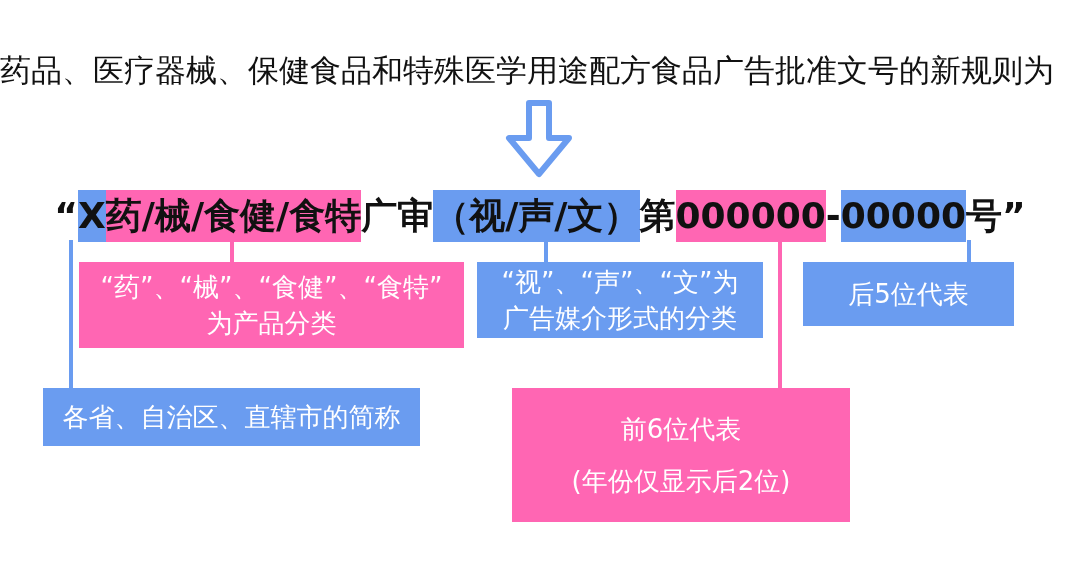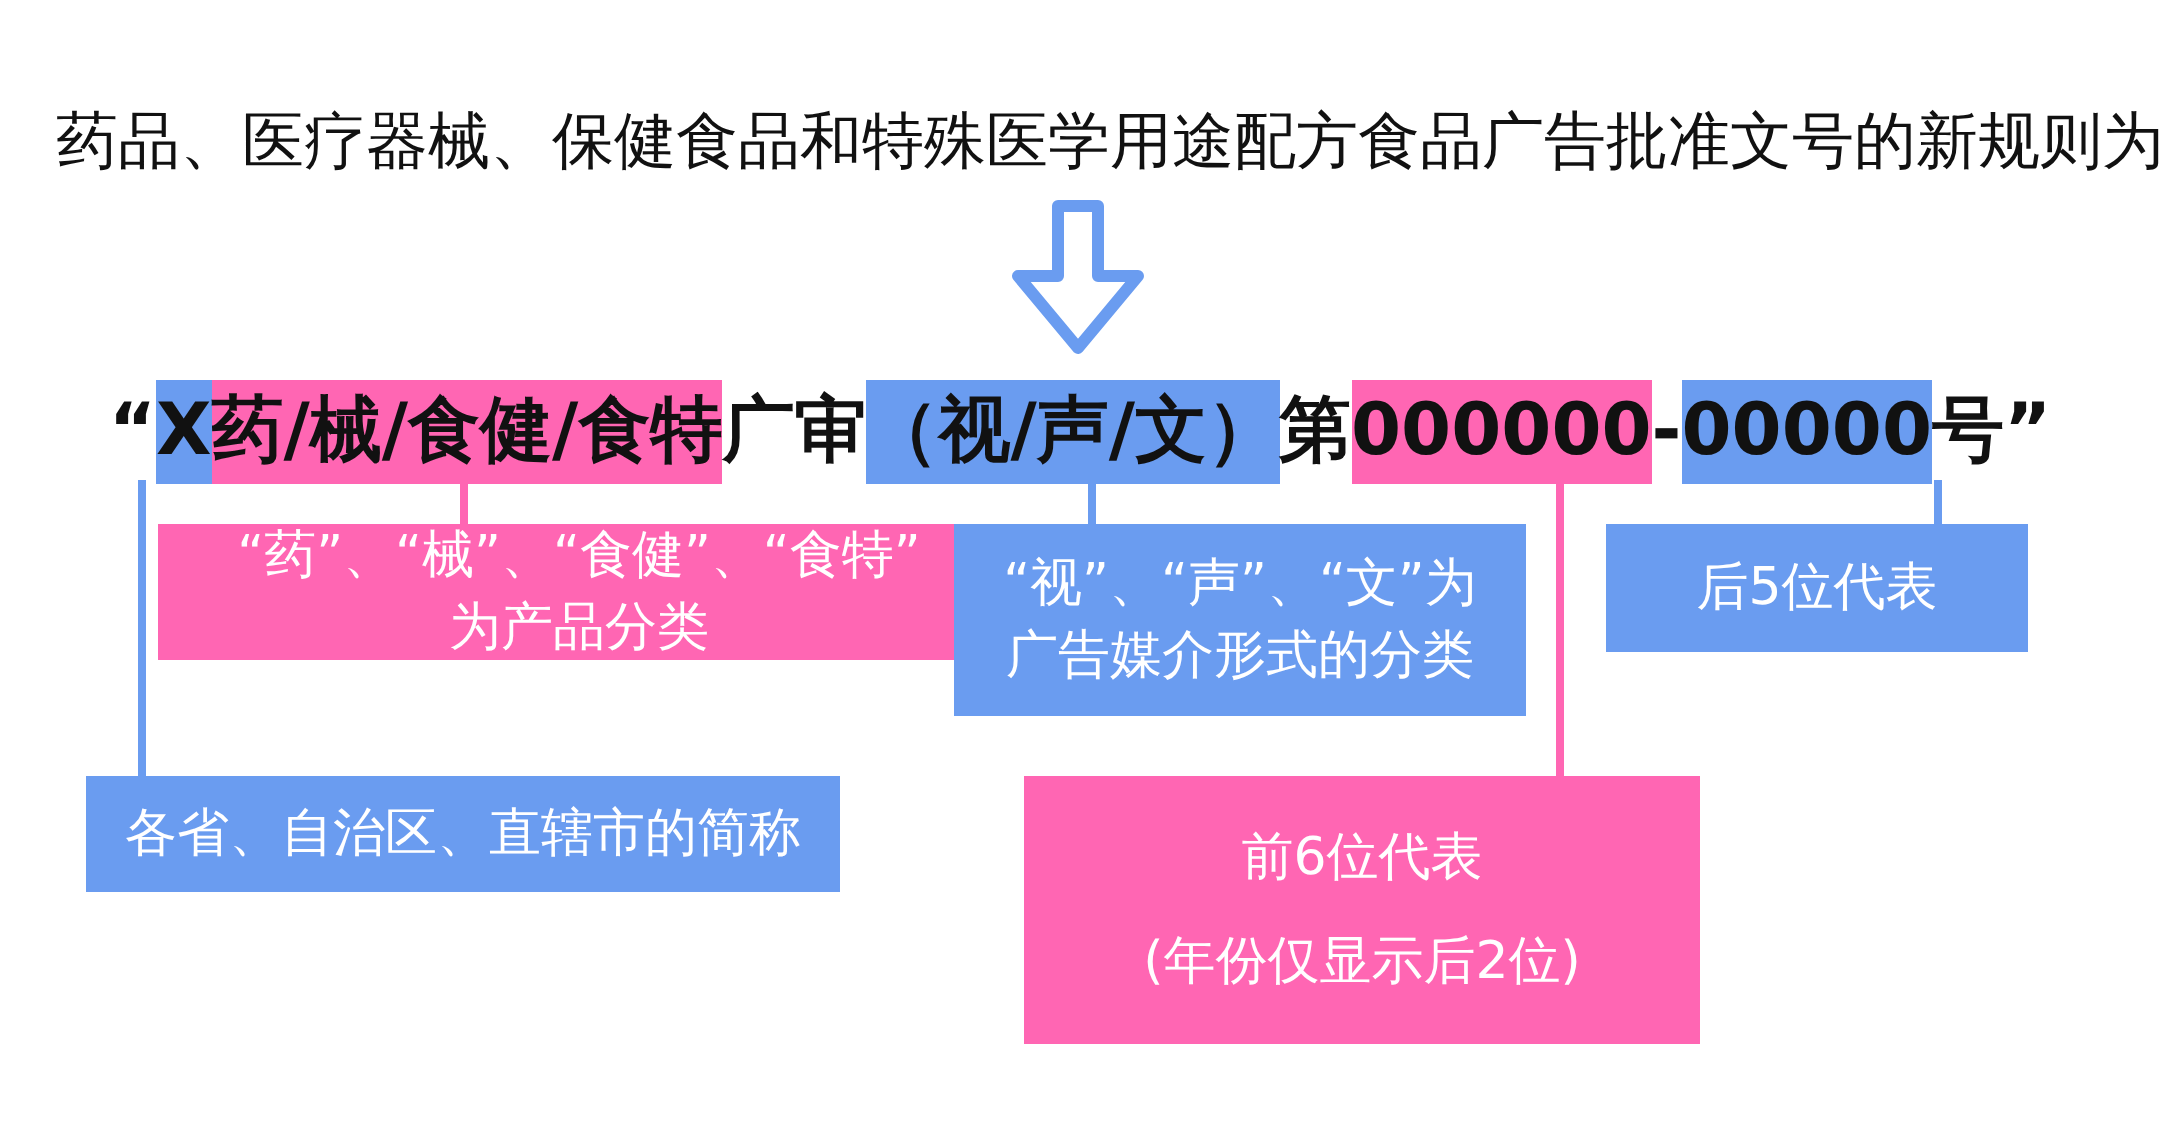--- a/index.html
+++ b/index.html
@@ -2,21 +2,21 @@
 <html><head>
 <meta charset="utf-8">
 <style>
   html, body { margin:0; padding:0; }
   body {
     width:1080px; height:566px; background:#ffffff; position:relative; overflow:hidden;
     font-family:"DejaVu Sans","Liberation Sans",sans-serif;
   }
   .title {
     position:absolute; left:0; top:50px; width:864px; text-align:center;
-    font-size:31px; color:#111; letter-spacing:0px; white-space:nowrap;padding-left:28px;
+    font-size:31px; color:#111; letter-spacing:0px; white-space:nowrap;
   }
   .arrow { position:absolute; left:503px; top:100px; width:72px; height:80px; }
   .format {
     position:absolute; left:0; top:188px; width:1080px; text-align:center;
     font-size:36px; font-weight:bold; color:#111; white-space:nowrap; line-height:56px;
   }
   .format span { display:inline-block; line-height:52px; }
   .hl-blue { background:#6a9cf0; }
   .hl-pink { background:#ff66b3; }
   .box {
@@ -39,26 +39,26 @@
 </svg>
 
 <div class="format"><span>“</span><span class="hl-blue">X</span><span class="hl-pink">药/械/食健/食特</span><span>广审</span><span class="hl-blue">（视/声/文）</span><span>第</span><span class="hl-pink">000000</span><span>-</span><span class="hl-blue">00000</span><span>号</span><span>”</span></div>
 
 <div class="line blue" style="left:69px; top:240px; height:150px;"></div>
 <div class="line pink" style="left:230px; top:240px; height:24px;"></div>
 <div class="line blue" style="left:544px; top:240px; height:24px;"></div>
 <div class="line pink" style="left:778px; top:240px; height:150px;"></div>
 <div class="line blue" style="left:967px; top:240px; height:24px;"></div>
 
-<div class="box pink" style="left:79px; top:262px; width:385px; height:68px;padding-left:18px;">
+<div class="box pink" style="left:79px; top:262px; width:385px; height:86px;">
   <div>“药”、“械”、“食健”、“食特”</div>
   <div>为产品分类</div>
 </div>
 
-<div class="box blue" style="left:477px; top:262px; width:286px; height:96px;">
+<div class="box blue" style="left:477px; top:262px; width:286px; height:76px;">
   <div>“视”、“声”、“文”为</div>
   <div>广告媒介形式的分类</div>
 </div>
 
 <div class="box blue" style="left:803px; top:262px; width:211px; height:64px;">
   <div>后5位代表</div>
 </div>
 
 <div class="box blue" style="left:43px; top:388px; width:377px; height:58px;">
   <div>各省、自治区、直辖市的简称</div>

